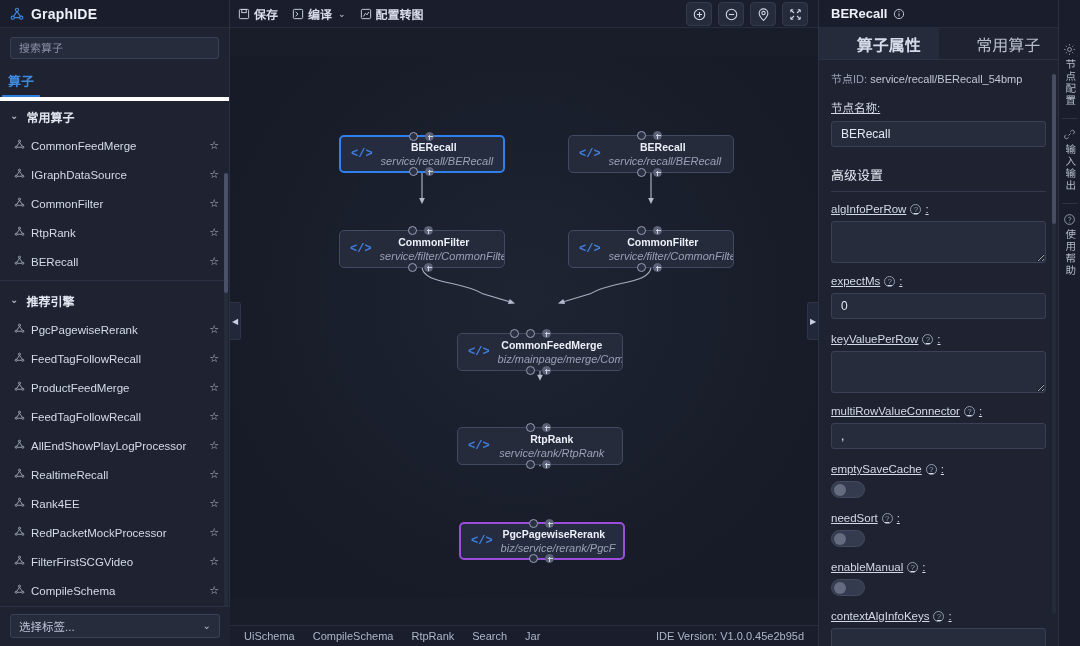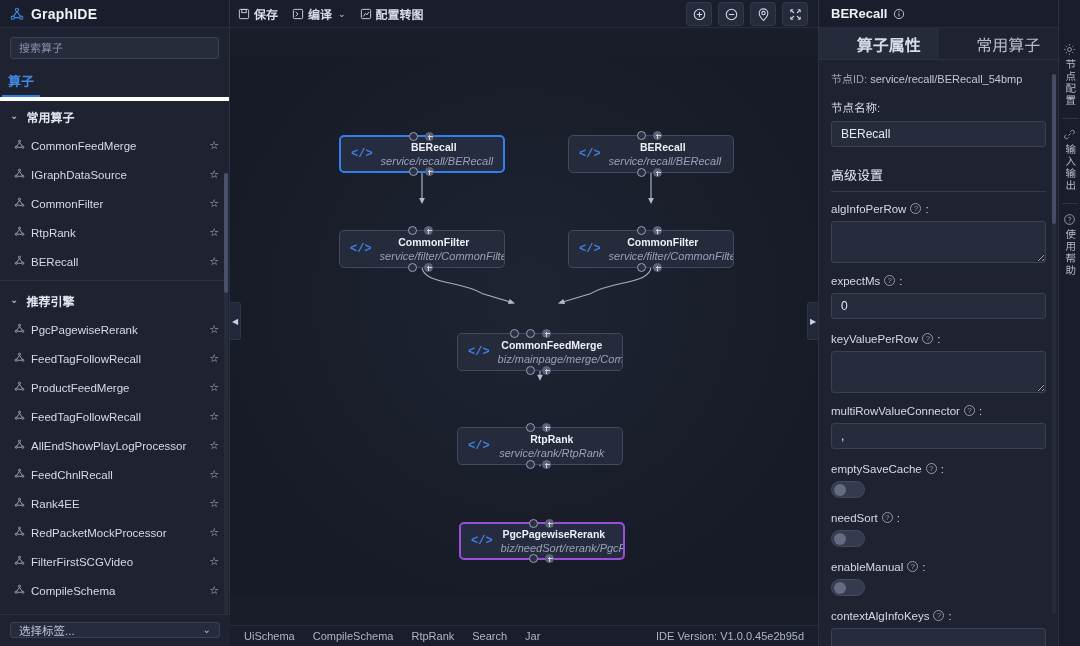--- a/index.html
+++ b/index.html
@@ -62,21 +62,21 @@
   .op-label { flex: 1; font-size: 11.5px; color: #d5dae8; white-space: nowrap; overflow: hidden; }
   .star { color: #b9bfd0; font-size: 11px; flex: none; }
   .group-sep { height: 1px; background: #2b3145; margin: 4px 0; }
 
   .tagsel-wrap {
     position: absolute; left: 0; bottom: 0; width: 230px;
     padding: 7px 10px 8px 10px; background: #1e2231;
     border-top: 1px solid #2b3145;
   }
   .tagsel {
-    height: 16px; width: 100%; border-radius: 3px;
+    height: 24px; width: 100%; border-radius: 3px;
     background: #272c3d; border: 1px solid #3a4157;
     display: flex; align-items: center; justify-content: space-between;
     padding: 0 8px; color: #bcc3d4; font-size: 11.5px; cursor: pointer;
   }
   .sb-scrollbar {
     position: absolute; right: 1px; top: 72px; width: 4px; height: 520px;
     background: #272c3a; border-radius: 2px;
   }
   .sb-thumb { position:absolute; left:0; top:0; width:4px; height:120px; background:#4a5168; border-radius:2px;}
 
@@ -158,21 +158,21 @@
   .rp-tab {
     flex: 1; display:flex; align-items:center; justify-content:center;
     font-size: 16px; color: #d6dbe9; cursor: pointer; font-weight: bold;
     background: #262b3b;
     padding-left: 20px;
   }
   .rp-tab.inactive { background: #1e2231; color: #b7bdcd; font-weight: normal;}
   .rp-body { flex: 1; overflow: hidden; padding: 10px 12px 0 12px; position: relative;}
   .fld-node-id { font-size: 11px; color: #9aa1b6; margin-bottom: 13px; }
   .fld-node-id b { color:#c0c6d6; font-weight: normal; }
-  .lbl { font-size: 11.5px; color: #d4d9e8; margin-bottom: 6px; display:flex; align-items:flex-start; gap:4px;}
+  .lbl { font-size: 11.5px; color: #d4d9e8; margin-bottom: 6px; display:flex; align-items:flex-end; gap:4px;text-decoration:underline;}
   .lbl .q { display:inline-block; width:11px; height:11px; border:1px solid #939aae; border-radius:50%;
             font-size:8px; line-height:9px; text-align:center; color:#939aae;}
   .txt-input {
     width: 100%; height: 26px; border-radius: 3px; background:#272c3d;
     border: 1px solid #3a4157; color:#e3e7f2; padding: 0 9px; font-size: 12px;
     font-family: inherit; outline:none; margin-bottom: 14px;
   }
   .sec-title { font-size: 13px; font-weight: normal; color:#e6eaf4; margin: 4px 0 7px 0; }
   .divider { height:1px; background:#333a4e; margin-bottom: 11px; }
   .ta {
@@ -337,21 +337,21 @@
             <span class="op-label">AllEndShowPlayLogProcessor</span>
             <span class="star">☆</span>
           </div>
           <div class="op-item">
             <span><svg class="op-icon" viewBox="0 0 16 16" fill="none" stroke="#c2c8d8" stroke-width="1.25">
                 <circle cx="8" cy="3.2" r="1.5"></circle>
                 <circle cx="3.2" cy="12" r="1.5"></circle>
                 <circle cx="12.8" cy="12" r="1.5"></circle>
                 <path d="M8 4.7 L4.1 10.6 M8 4.7 L11.9 10.6 M4.9 12 H11.1"></path>
               </svg></span>
-            <span class="op-label">FeedChnlRecall</span>
+            <span class="op-label">RealtimeRecall</span>
             <span class="star">☆</span>
           </div>
           <div class="op-item">
             <span><svg class="op-icon" viewBox="0 0 16 16" fill="none" stroke="#c2c8d8" stroke-width="1.25">
                 <circle cx="8" cy="3.2" r="1.5"></circle>
                 <circle cx="3.2" cy="12" r="1.5"></circle>
                 <circle cx="12.8" cy="12" r="1.5"></circle>
                 <path d="M8 4.7 L4.1 10.6 M8 4.7 L11.9 10.6 M4.9 12 H11.1"></path>
               </svg></span>
             <span class="op-label">Rank4EE</span>
@@ -523,21 +523,21 @@
           <div class="gnode" style="left: 227px; top: 371px;">
             <span class="code-ic">&lt;/&gt;</span>
             <span class="gn-text"><span class="gn-title">RtpRank</span><br><span class="gn-sub">service/rank/RtpRank</span></span>
             <span class="port" style="left:68px;top:-5px"></span>
             <span class="port plus" style="left:84px;top:-5px"></span>
             <span class="port" style="left:68px;bottom:-5px"></span>
             <span class="port plus" style="left:84px;bottom:-5px"></span>
           </div>
           <div class="gnode sel-purple" style="left: 229px; top: 466px;">
             <span class="code-ic">&lt;/&gt;</span>
-            <span class="gn-text"><span class="gn-title">PgcPagewiseRerank</span><br><span class="gn-sub">biz/needSort/rerank/PgcF</span></span>
+            <span class="gn-text"><span class="gn-title">PgcPagewiseRerank</span><br><span class="gn-sub">biz/service/rerank/PgcF</span></span>
             <span class="port" style="left:68px;top:-5px"></span>
             <span class="port plus" style="left:84px;top:-5px"></span>
             <span class="port" style="left:68px;bottom:-5px"></span>
             <span class="port plus" style="left:84px;bottom:-5px"></span>
           </div>
         </div>
 
       <div class="collapse-handle ch-left">◀</div>
       <div class="collapse-handle ch-right">▶</div>
     </div>

